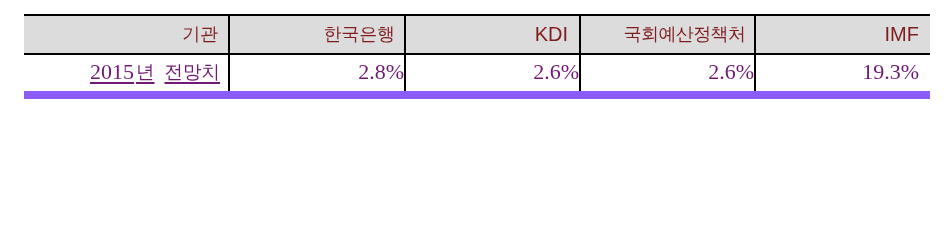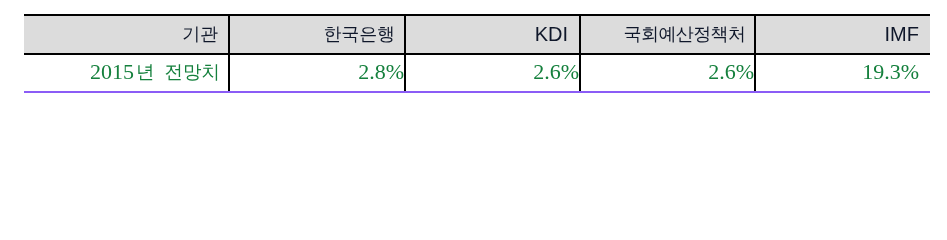--- a/index.html
+++ b/index.html
@@ -3,24 +3,24 @@
 <meta charset="utf-8">
 <style>
   html,body{margin:0;padding:0;background:#ffffff;}
   body{width:947px;height:149px;overflow:hidden;
        font-family:"Liberation Sans",sans-serif;}
   .table-wrap{position:absolute;left:24px;top:14px;width:906px;}
   table{border-collapse:collapse;width:906px;table-layout:fixed;}
   th,td{padding:0 12px;text-align:right;vertical-align:middle;white-space:nowrap;}
   thead tr{background:#dcdcdc;}
   thead th{height:36.5px;font-weight:normal;font-size:20px;
-           font-family:"Liberation Sans",sans-serif;color:#0f172a;
+           font-family:"Liberation Sans",sans-serif;color:#7f1d1d;
            border-top:2px solid #000;border-bottom:2px solid #000;}
-  tbody td{height:36.5px;font-size:22px;font-family:"Liberation Serif",serif;color:#15803d;
-           border-bottom:2px solid #8b5cf6;}
+  tbody td{height:36.5px;font-size:22px;font-family:"Liberation Serif",serif;color:#701a75;
+           border-bottom:8px solid #8b5cf6;text-decoration:underline;}
   th.vl,td.vl{border-left:2px solid #000;margin-top:27px;}
   .ko{font-size:18px;font-family:"Liberation Sans",sans-serif;margin-right:-2px;}
   thead .ko{letter-spacing:-0.1px;}
   thead .bok{margin-right:-3px;}
   thead th.lat{padding-right:11px;padding-left:24px;}
   thead th.lat{position:relative;}
   thead th.lat > span.lv{position:relative;top:-0.2px;display:inline-block;}
   thead .long{letter-spacing:-0.6px;margin-right:-3.4px;}
   tbody .ko{margin-right:0;font-size:18.5px;position:relative;top:-1.5px;}
   tbody .kind{margin-right:-4px;}

